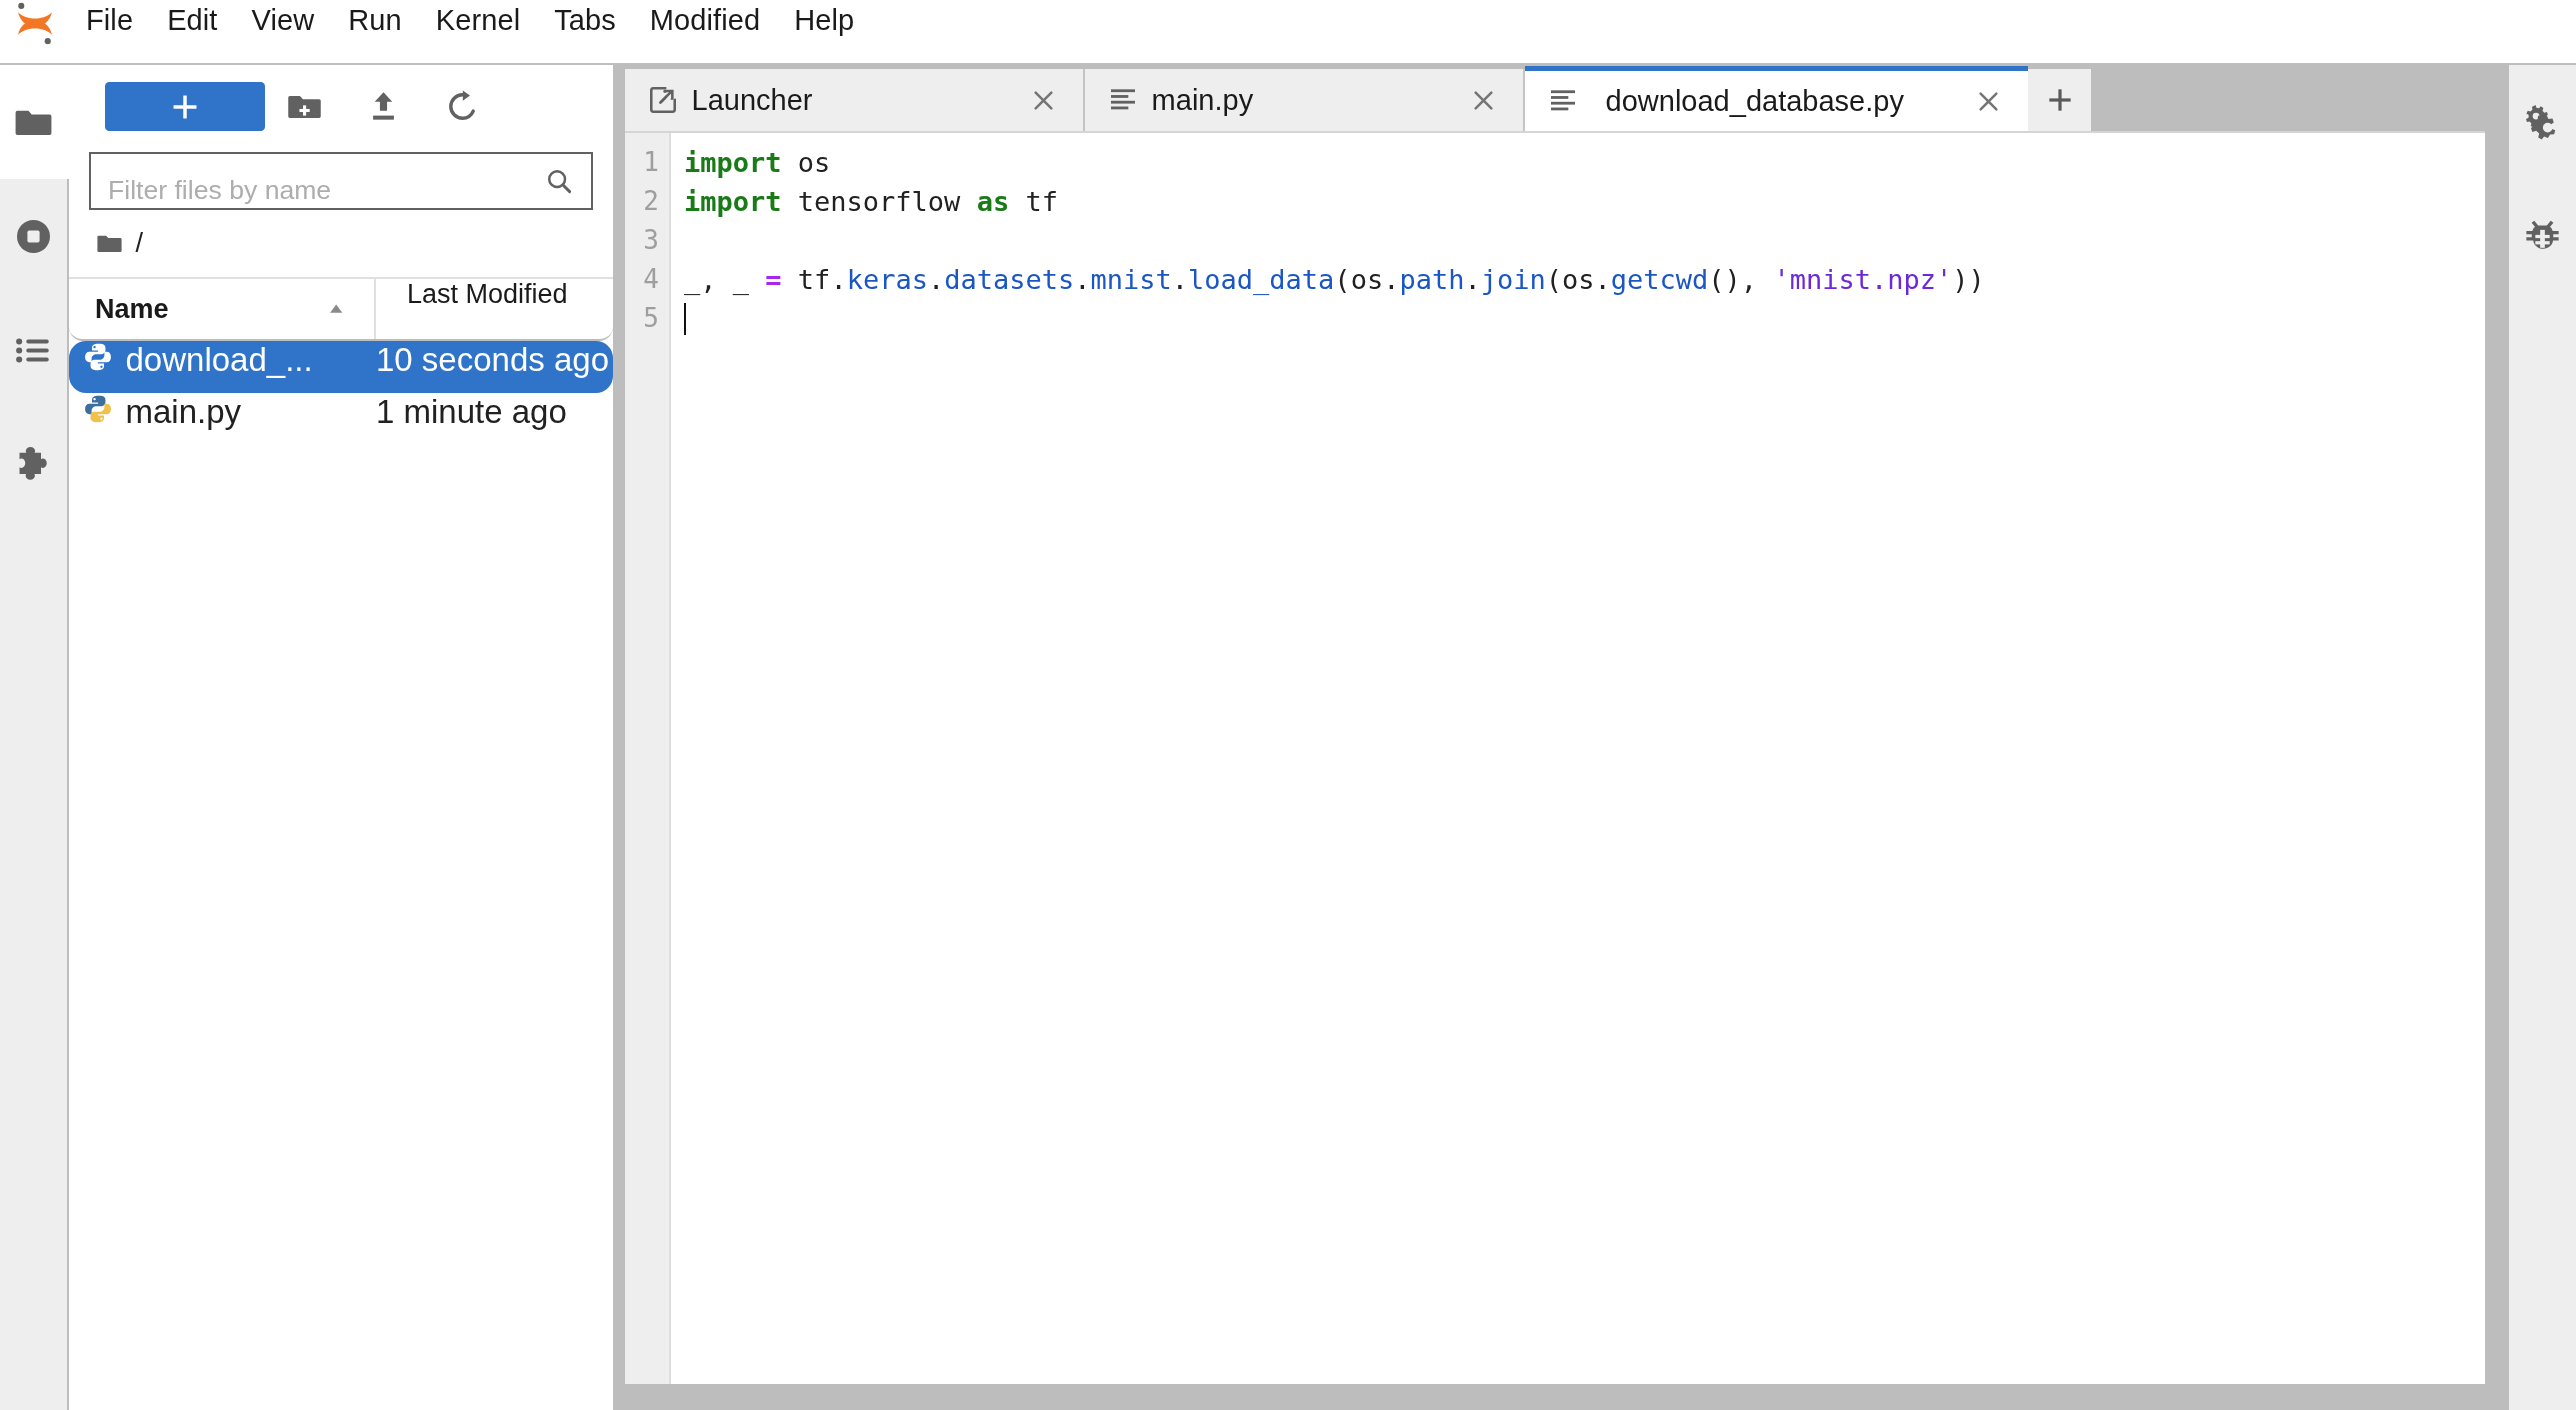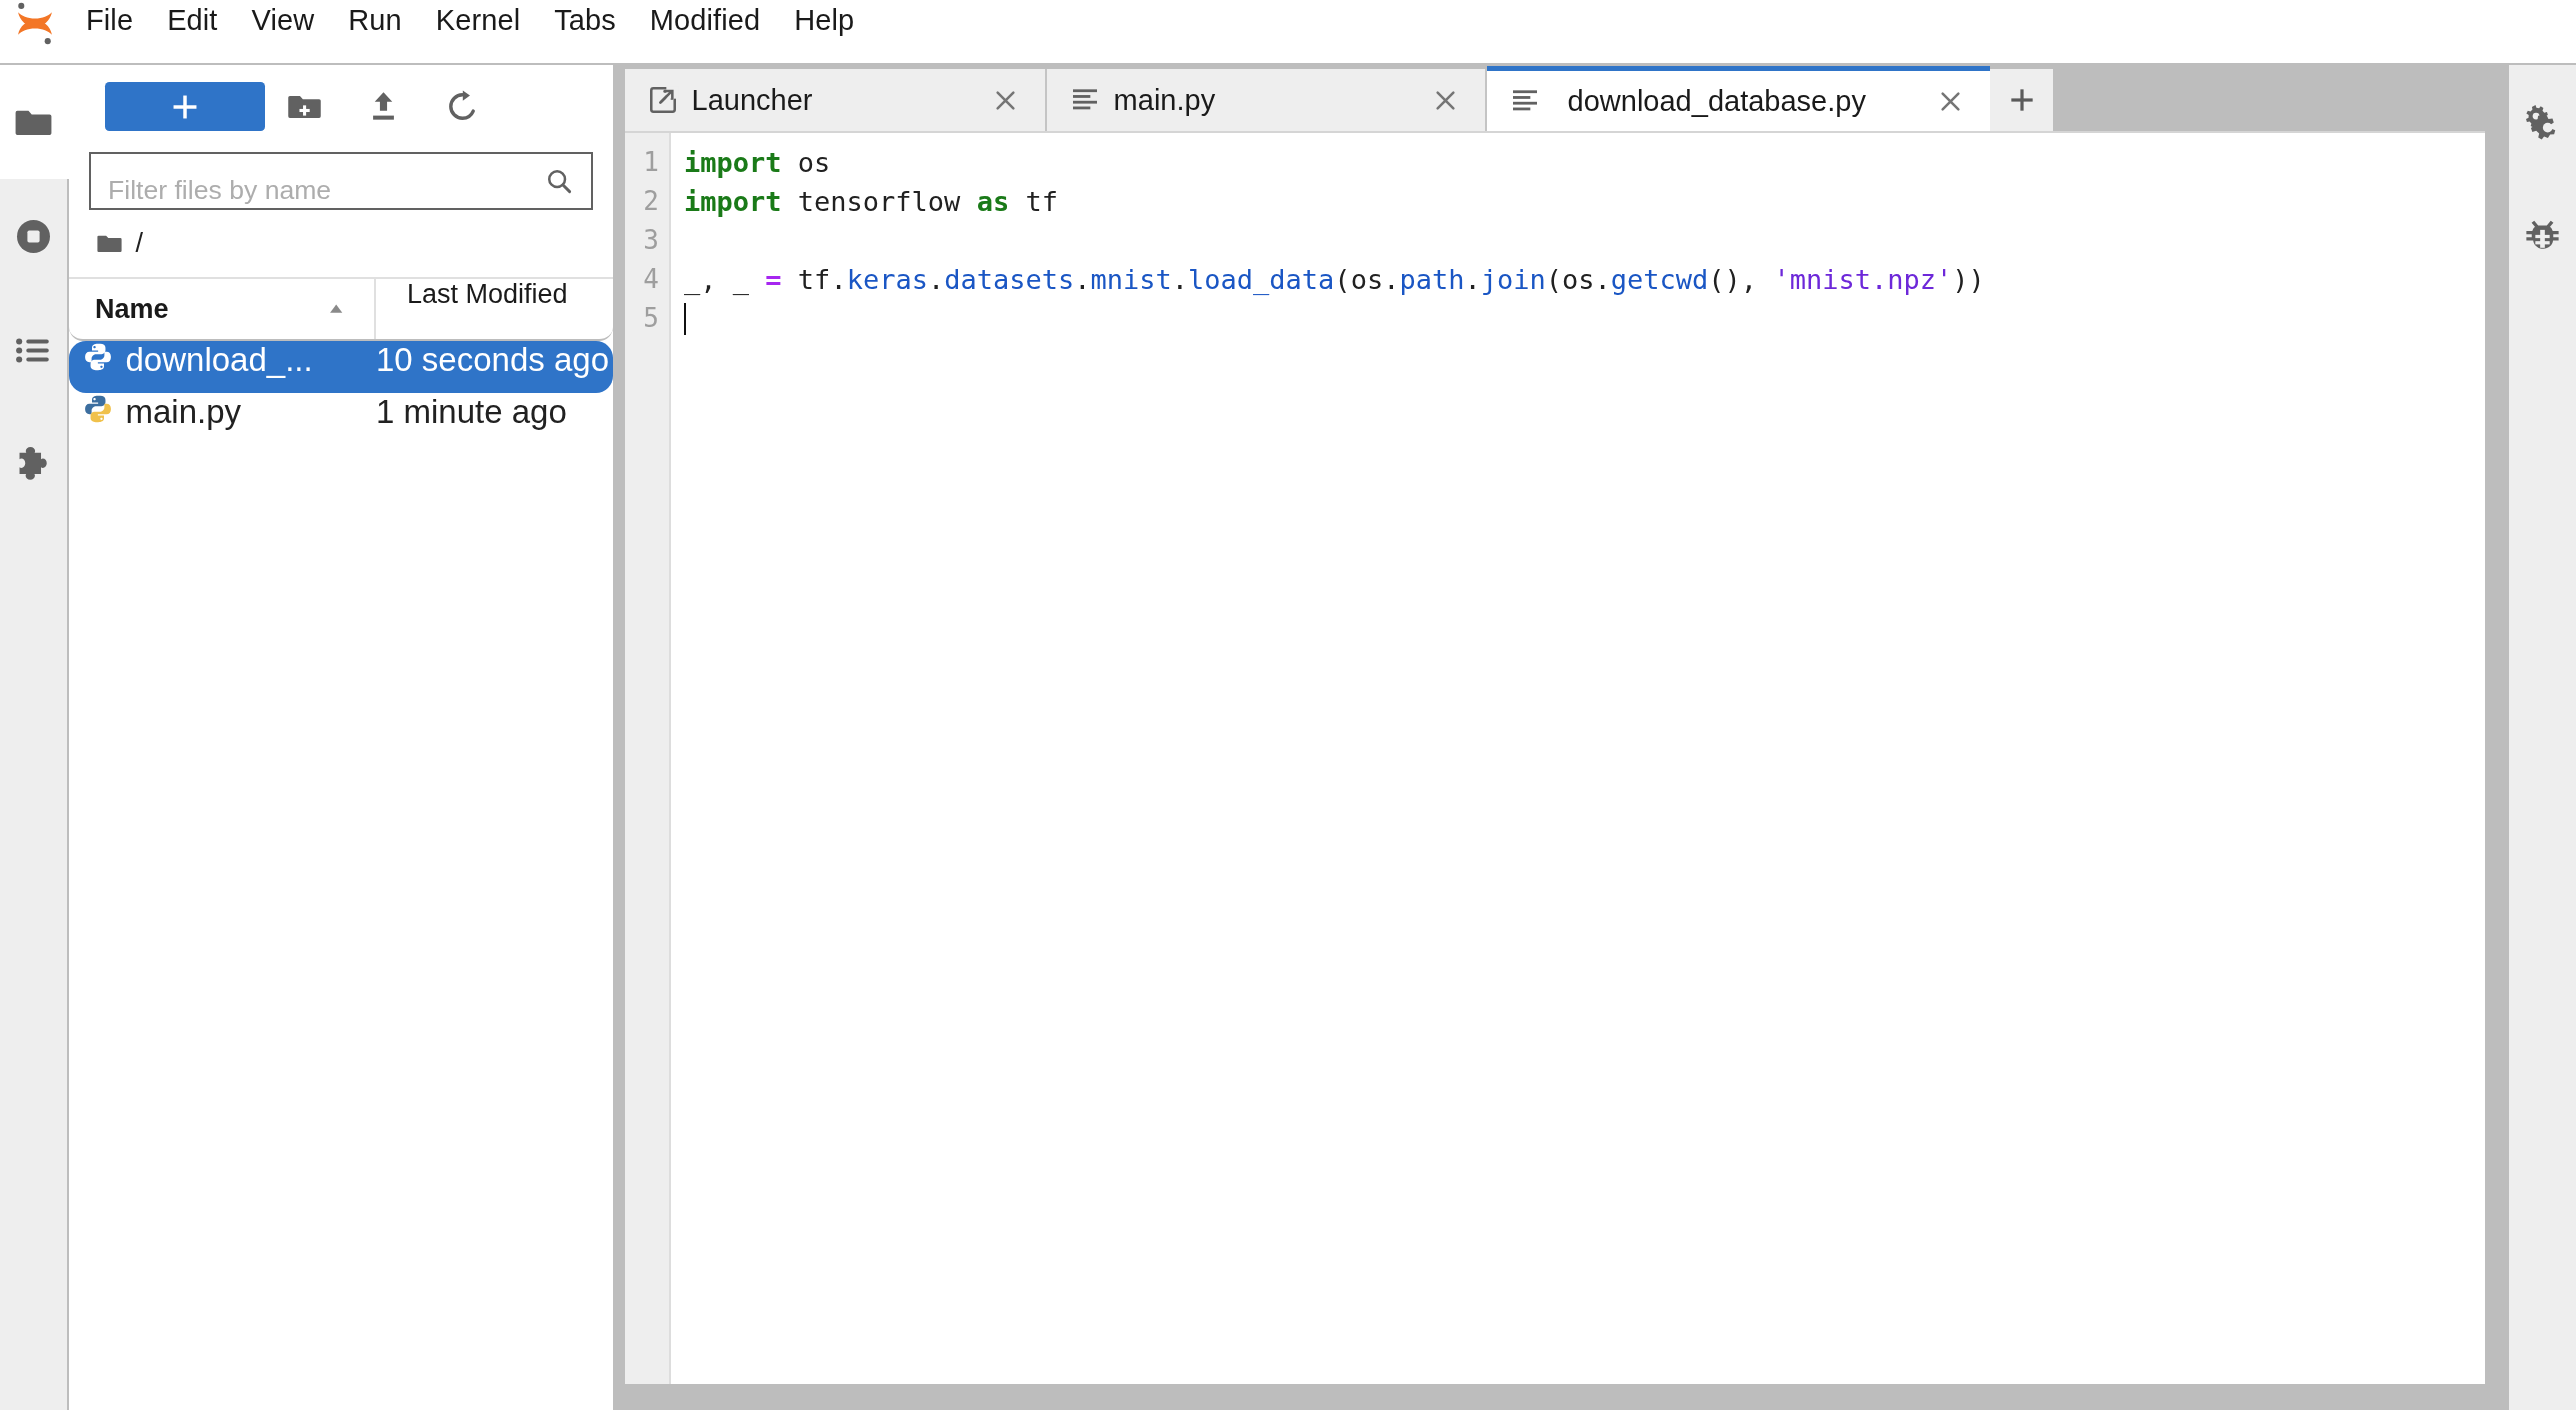--- a/index.html
+++ b/index.html
@@ -294,21 +294,21 @@
         <span class="fname">main.py</span>
         <span class="fmod">1 minute ago</span>
       </div>
     </div>
   </div>
 
   <div id="dock">
 
     <div id="tabbar">
 
-      <div class="tab" style="width:422px">
+      <div class="tab" style="width:460px">
         <svg width="32" height="32" viewBox="0 0 24 24">
           <rect x="3.2" y="3.2" width="17.6" height="17.6" rx="1.6" fill="none" stroke="#616161" stroke-width="1.9"></rect>
           <path d="M10 14l8-8M13.2 5.6H18.4V10.8" fill="none" stroke="#616161" stroke-width="1.9" stroke-linecap="round"></path>
           <rect x="14.5" y="2" width="9" height="9" fill="#eeeeee"></rect>
           <path d="M10.4 13.6l8.2-8.2M13.4 5.2h5.6v5.6" fill="none" stroke="#616161" stroke-width="1.9" stroke-linecap="round"></path>
         </svg>
         <span class="tab-label" style="flex:1">Launcher</span>
         <span class="tab-close">
           <svg width="29" height="29" viewBox="0 0 24 24">
             <path d="M5.5 5.5l13 13M18.5 5.5l-13 13" stroke="#757575" stroke-width="2.1" stroke-linecap="round"></path>

